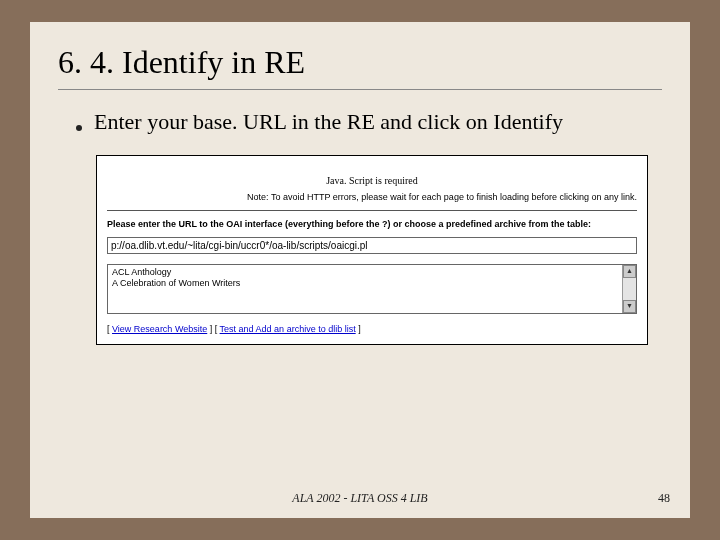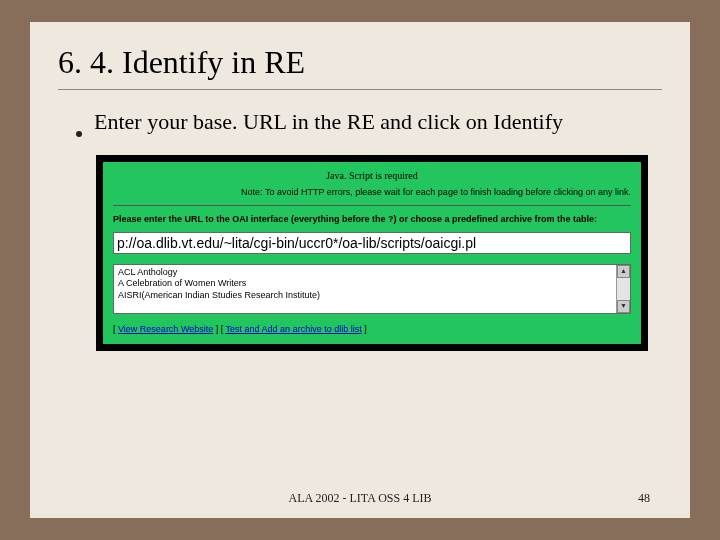--- a/index.html
+++ b/index.html
@@ -25,42 +25,42 @@
     font-weight: normal;
     margin-bottom: 8px;
   }
   .hr-title {
     border: none;
     border-top: 1px solid #888;
     margin-bottom: 18px;
   }
   .bullet {
     display: flex;
-    align-items: flex-end;
+    align-items: center;
     margin-left: 18px;
     margin-bottom: 18px;
     font-size: 22px;
     line-height: 1.3;
   }
   .bullet .dot {
     width: 6px; height: 6px; background: #222; border-radius: 50%;
     margin-top: 11px; margin-right: 12px; flex: 0 0 auto;
   }
   .embed-wrap {
     margin-left: 38px;
     width: 552px;
   }
   .embed {
     width: 100%;
-    background: #22c55e;
-    border: 7px solid #000000;
+    background: #ffffff;
+    border: 1px solid #000000;
     font-family: Arial, Helvetica, sans-serif;
     font-size: 9px;
     color: #000;
-    padding: 8px 10px 10px 10px;
+    padding: 19px 10px 10px 10px;
   }
   .js-req {
     text-align: center;
     font-family: "Times New Roman", Times, serif;
     font-size: 10px;
     margin-bottom: 6px;
   }
   .note {
     font-size: 9px;
     margin-bottom: 8px;
@@ -72,21 +72,21 @@
     margin: 6px 0 8px 0;
   }
   .prompt {
     font-size: 9px;
     margin-bottom: 8px;
     font-weight: bold;
   }
   .url-input {
     width: 100%;
     font-family: Arial, Helvetica, sans-serif;
-    font-size: 14px;
+    font-size: 10px;
     padding: 2px 3px;
     border: 1px solid #666;
     background: #fff;
     margin-bottom: 10px;
   }
   .listbox {
     display: flex;
     width: 100%;
     height: 50px;
     border: 1px solid #666;
@@ -126,25 +126,26 @@
     cursor: pointer;
   }
   .footer {
     position: absolute;
     bottom: 12px;
     left: 0;
     width: 100%;
     text-align: center;
     font-size: 12px;
     color: #222;
+    font-style: italic;
   }
   .pagenum {
     position: absolute;
     bottom: 12px;
-    right: 40px;
+    right: 20px;
     font-size: 12px;
     color: #222;
   }
 </style>
 </head>
 <body>
 
 <div class="slide">
 
   <div class="title">6. 4. Identify in RE</div>
@@ -165,21 +166,20 @@
       <hr>
 
       <div class="prompt">Please enter the URL to the OAI interface (everything before the ?) or choose a predefined archive from the table:</div>
 
       <input class="url-input" type="text" value="p://oa.dlib.vt.edu/~lita/cgi-bin/uccr0*/oa-lib/scripts/oaicgi.pl" style="">
 
       <div class="listbox">
         <div class="listbox-items">
           <div>ACL Anthology</div>
           <div>A Celebration of Women Writers</div>
-          <div>AISRI(American Indian Studies Research Institute)</div>
         </div>
         <div class="scrollbar">
           <div class="scroll-btn">▲</div>
           <div class="scroll-track"></div>
           <div class="scroll-btn">▼</div>
         </div>
       </div>
 
       <div class="links-row">
         [ <a>View Research Website</a> ]

